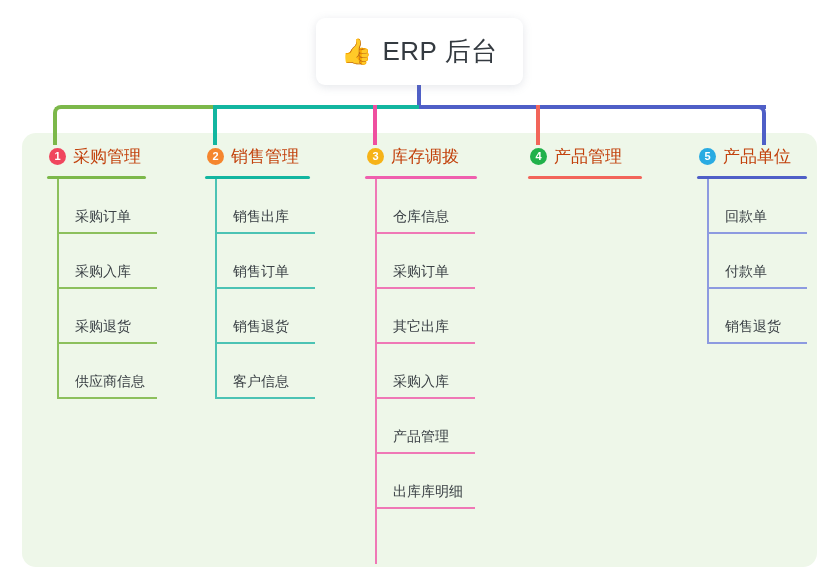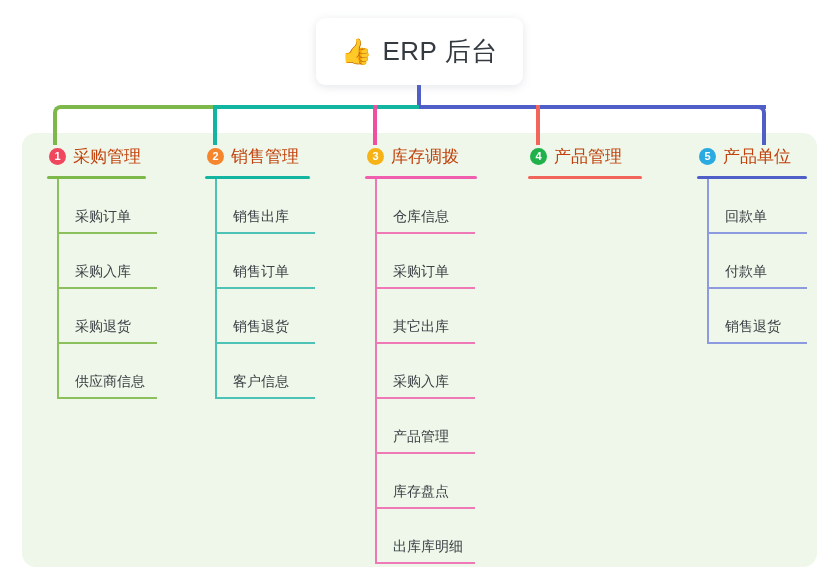--- a/index.html
+++ b/index.html
@@ -259,24 +259,20 @@
       </div>
       <div class="leaf">
         <span class="leaf-text">采购入库</span>
         <span class="leaf-rule" style="background:#ef78b6;"></span>
       </div>
       <div class="leaf">
         <span class="leaf-text">产品管理</span>
         <span class="leaf-rule" style="background:#ef78b6;"></span>
       </div>
       <div class="leaf">
-        <span class="leaf-text">库存盘点</span>
-        <span class="leaf-rule" style="background:#ef78b6;"></span>
-      </div>
-      <div class="leaf">
         <span class="leaf-text">出库库明细</span>
         <span class="leaf-rule" style="background:#ef78b6;"></span>
       </div>
     </div>
   </div>
 
   <div class="column" style="left:528px;">
     <div class="col-head">
       <span class="badge" style="background:#21b14b;">4</span>
       <span class="col-title">产品管理</span>

